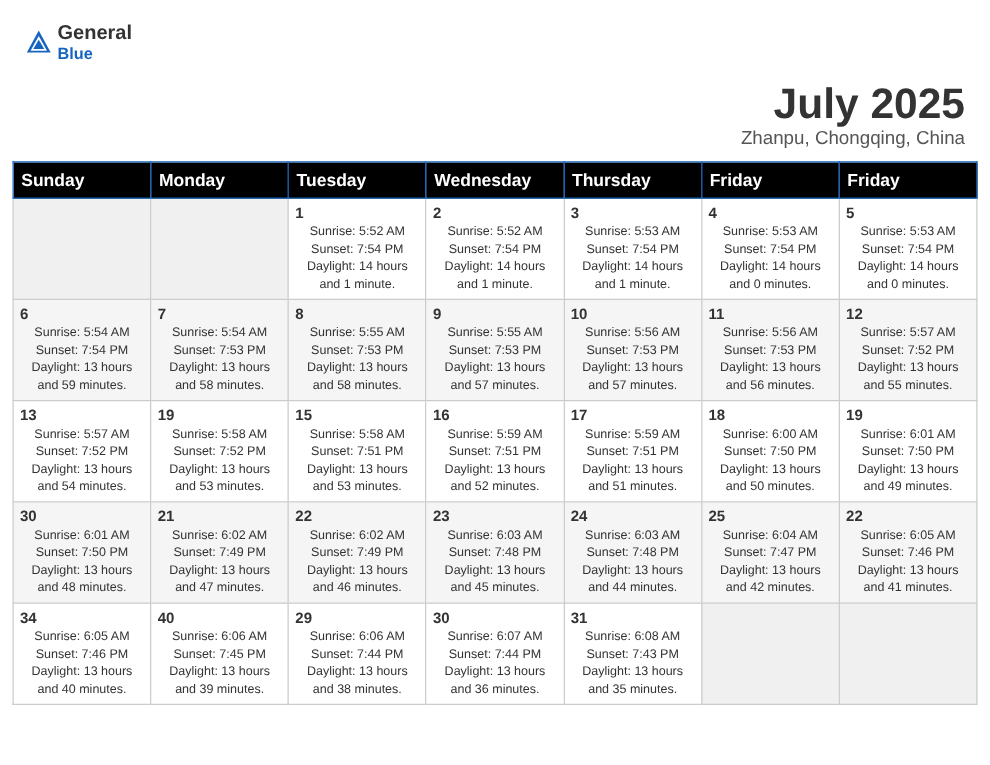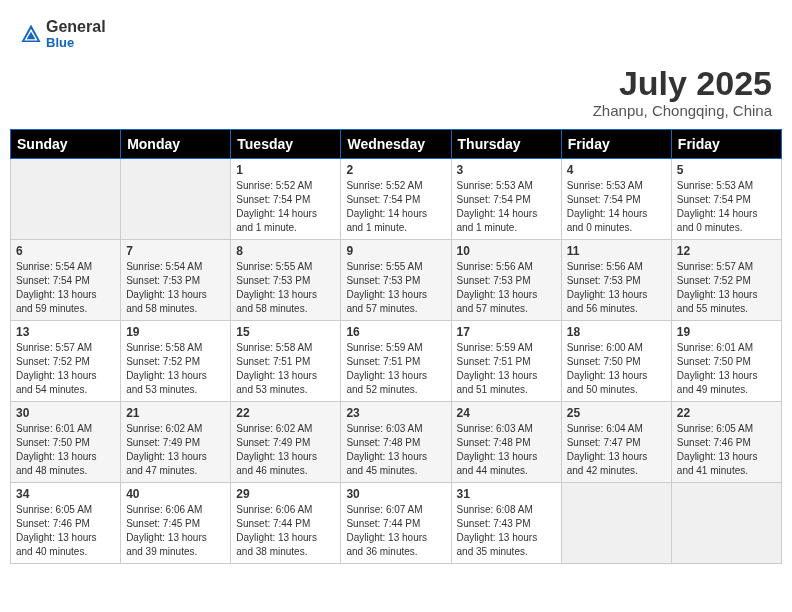--- a/index.html
+++ b/index.html
@@ -88,20 +88,21 @@
     .day-number {
       font-weight: bold;
       font-size: 12px;
       display: block;
       margin-bottom: 2px;
     }
     .day-info {
       font-size: 10px;
       color: #333;
       line-height: 1.4;
+      text-align: center;
     }
     .empty-cell {
       background: #f0f0f0 !important;
     }
   </style>
 </head>
 <body>
 
 <div class="header">
   <div class="logo">

